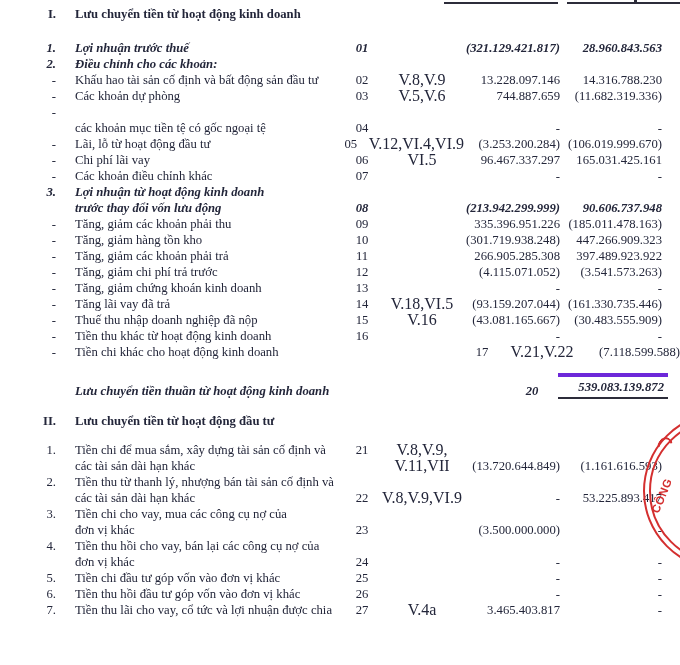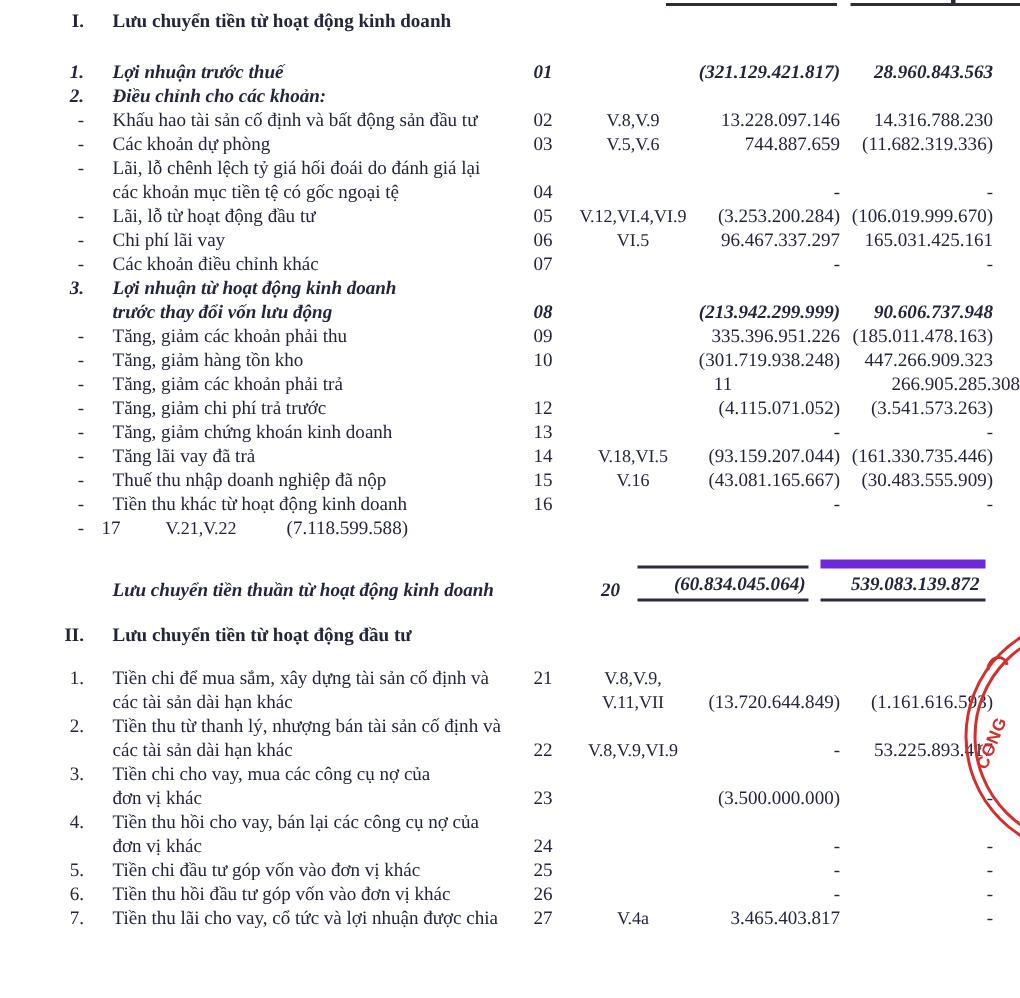--- a/index.html
+++ b/index.html
@@ -14,35 +14,35 @@
   .rule { position: absolute; top: 2px; height: 2px; background: #2c2c3a; }
   .rule-left  { left: 444px; width: 114px; }
   .rule-right { left: 567px; width: 113px; }
   .rule-tick  { position: absolute; top: 0; left: 634px; width: 3px; height: 4px; background: #2c2c3a; }
 
   #doc { position: absolute; top: 6px; left: 0; width: 680px; font-size: 12.7px; }
   .row { display: flex; line-height: 16px; min-height: 16px; }
   .c-no    { flex: 0 0 22px; margin-left: 34px; text-align: right; white-space: nowrap; }
   .c-desc  { flex: 1; padding-left: 19px; white-space: nowrap; overflow: visible; }
   .c-code  { flex: 0 0 36px; text-align: center; }
-  .c-notes { flex: 0 0 84px; text-align: center; font-size: 12px; }
+  .c-notes { flex: 0 0 84px; text-align: center; font-size: 16px; }
   .c-v1    { flex: 0 0 96px;  text-align: right; }
   .c-v2    { flex: 0 0 120px; text-align: right; padding-right: 18px; }
   .em { font-weight: bold; font-style: italic; }
   .sec-header { font-weight: bold; }
   .gap { width: 100%; }
 
   .total { font-weight: bold; font-style: italic; align-items: flex-end; }
   .total .c-v1 {
     flex: 0 0 114px; padding: 2px 2px 2px 0;
     border-top: 2px solid #2c2c3a; border-bottom: 2px solid #2c2c3a;
   }
   .total .c-v2 {
-    flex: 0 0 110px; margin-left: 8px; margin-right: 23px; padding: 2px 4px 2px 0;
-    border-top: 6px solid #6d28d9; border-bottom: 2px solid #2c2c3a;
+    flex: 0 0 110px; margin-left: 8px; margin-right: 12px; padding: 2px 4px 2px 0;
+    border-top: 4px solid #6d28d9; border-bottom: 2px solid #2c2c3a;
   }
 
   
   .stamp-ring { position: absolute; border: 2px solid #d42f2f; border-radius: 50%; }
   .ring-outer { left: 643px; top: 412px; width: 158px; height: 158px; }
   .ring-inner { left: 649px; top: 418px; width: 146px; height: 146px; }
   .stamp-text {
     position: absolute; left: 643px; top: 489px; width: 38px;
     color: #d42f2f; font-weight: bold; font-size: 11.5px; letter-spacing: 0.5px;
     font-family: "Liberation Sans", sans-serif;
@@ -94,21 +94,20 @@
     <div class="row">
       <div class="c-no">-</div>
       <div class="c-desc">Các khoản dự phòng</div>
       <div class="c-code">03</div>
       <div class="c-notes">V.5,V.6</div>
       <div class="c-v1">744.887.659</div>
       <div class="c-v2">(11.682.319.336)</div>
     </div>
     <div class="row">
       <div class="c-no">-</div>
-      <div class="c-desc">Lãi, lỗ chênh lệch tỷ giá hối đoái do đánh giá lại</div>
       <div class="c-code"></div>
       <div class="c-notes"></div>
       <div class="c-v1"></div>
       <div class="c-v2"></div>
     </div>
     <div class="row">
       <div class="c-no"></div>
       <div class="c-desc">các khoản mục tiền tệ có gốc ngoại tệ</div>
       <div class="c-code">04</div>
       <div class="c-notes"></div>
@@ -170,20 +169,21 @@
       <div class="c-notes"></div>
       <div class="c-v1">(301.719.938.248)</div>
       <div class="c-v2">447.266.909.323</div>
     </div>
     <div class="row">
       <div class="c-no">-</div>
       <div class="c-desc">Tăng, giảm các khoản phải trả</div>
       <div class="c-code">11</div>
       <div class="c-notes"></div>
       <div class="c-v1">266.905.285.308</div>
+      <div class="c-v2">397.489.923.922</div>
     </div>
     <div class="row">
       <div class="c-no">-</div>
       <div class="c-desc">Tăng, giảm chi phí trả trước</div>
       <div class="c-code">12</div>
       <div class="c-notes"></div>
       <div class="c-v1">(4.115.071.052)</div>
       <div class="c-v2">(3.541.573.263)</div>
     </div>
     <div class="row">
@@ -213,30 +213,30 @@
     <div class="row">
       <div class="c-no">-</div>
       <div class="c-desc">Tiền thu khác từ hoạt động kinh doanh</div>
       <div class="c-code">16</div>
       <div class="c-notes"></div>
       <div class="c-v1">-</div>
       <div class="c-v2">-</div>
     </div>
     <div class="row">
       <div class="c-no">-</div>
+      <div class="c-desc">Tiền chi khác cho hoạt động kinh doanh</div>
       <div class="c-code">17</div>
       <div class="c-notes">V.21,V.22</div>
       <div class="c-v1">(7.118.599.588)</div>
     </div>
     <div class="gap" style="height: 13px;"></div>
     <div class="row total">
       <div class="c-no"></div>
       <div class="c-desc">Lưu chuyển tiền thuần từ hoạt động kinh doanh</div>
       <div class="c-code">20</div>
-      <div class="c-v1">(60.834.045.064)</div>
       <div class="c-v2">539.083.139.872</div>
     </div>
     <div class="gap" style="height: 14px;"></div>
     <div class="row sec-header">
       <div class="c-no">II.</div>
       <div class="c-desc">Lưu chuyển tiền từ hoạt động đầu tư</div>
     </div>
     <div class="gap" style="height: 13px;"></div>
     <div class="row">
       <div class="c-no">1.</div>

